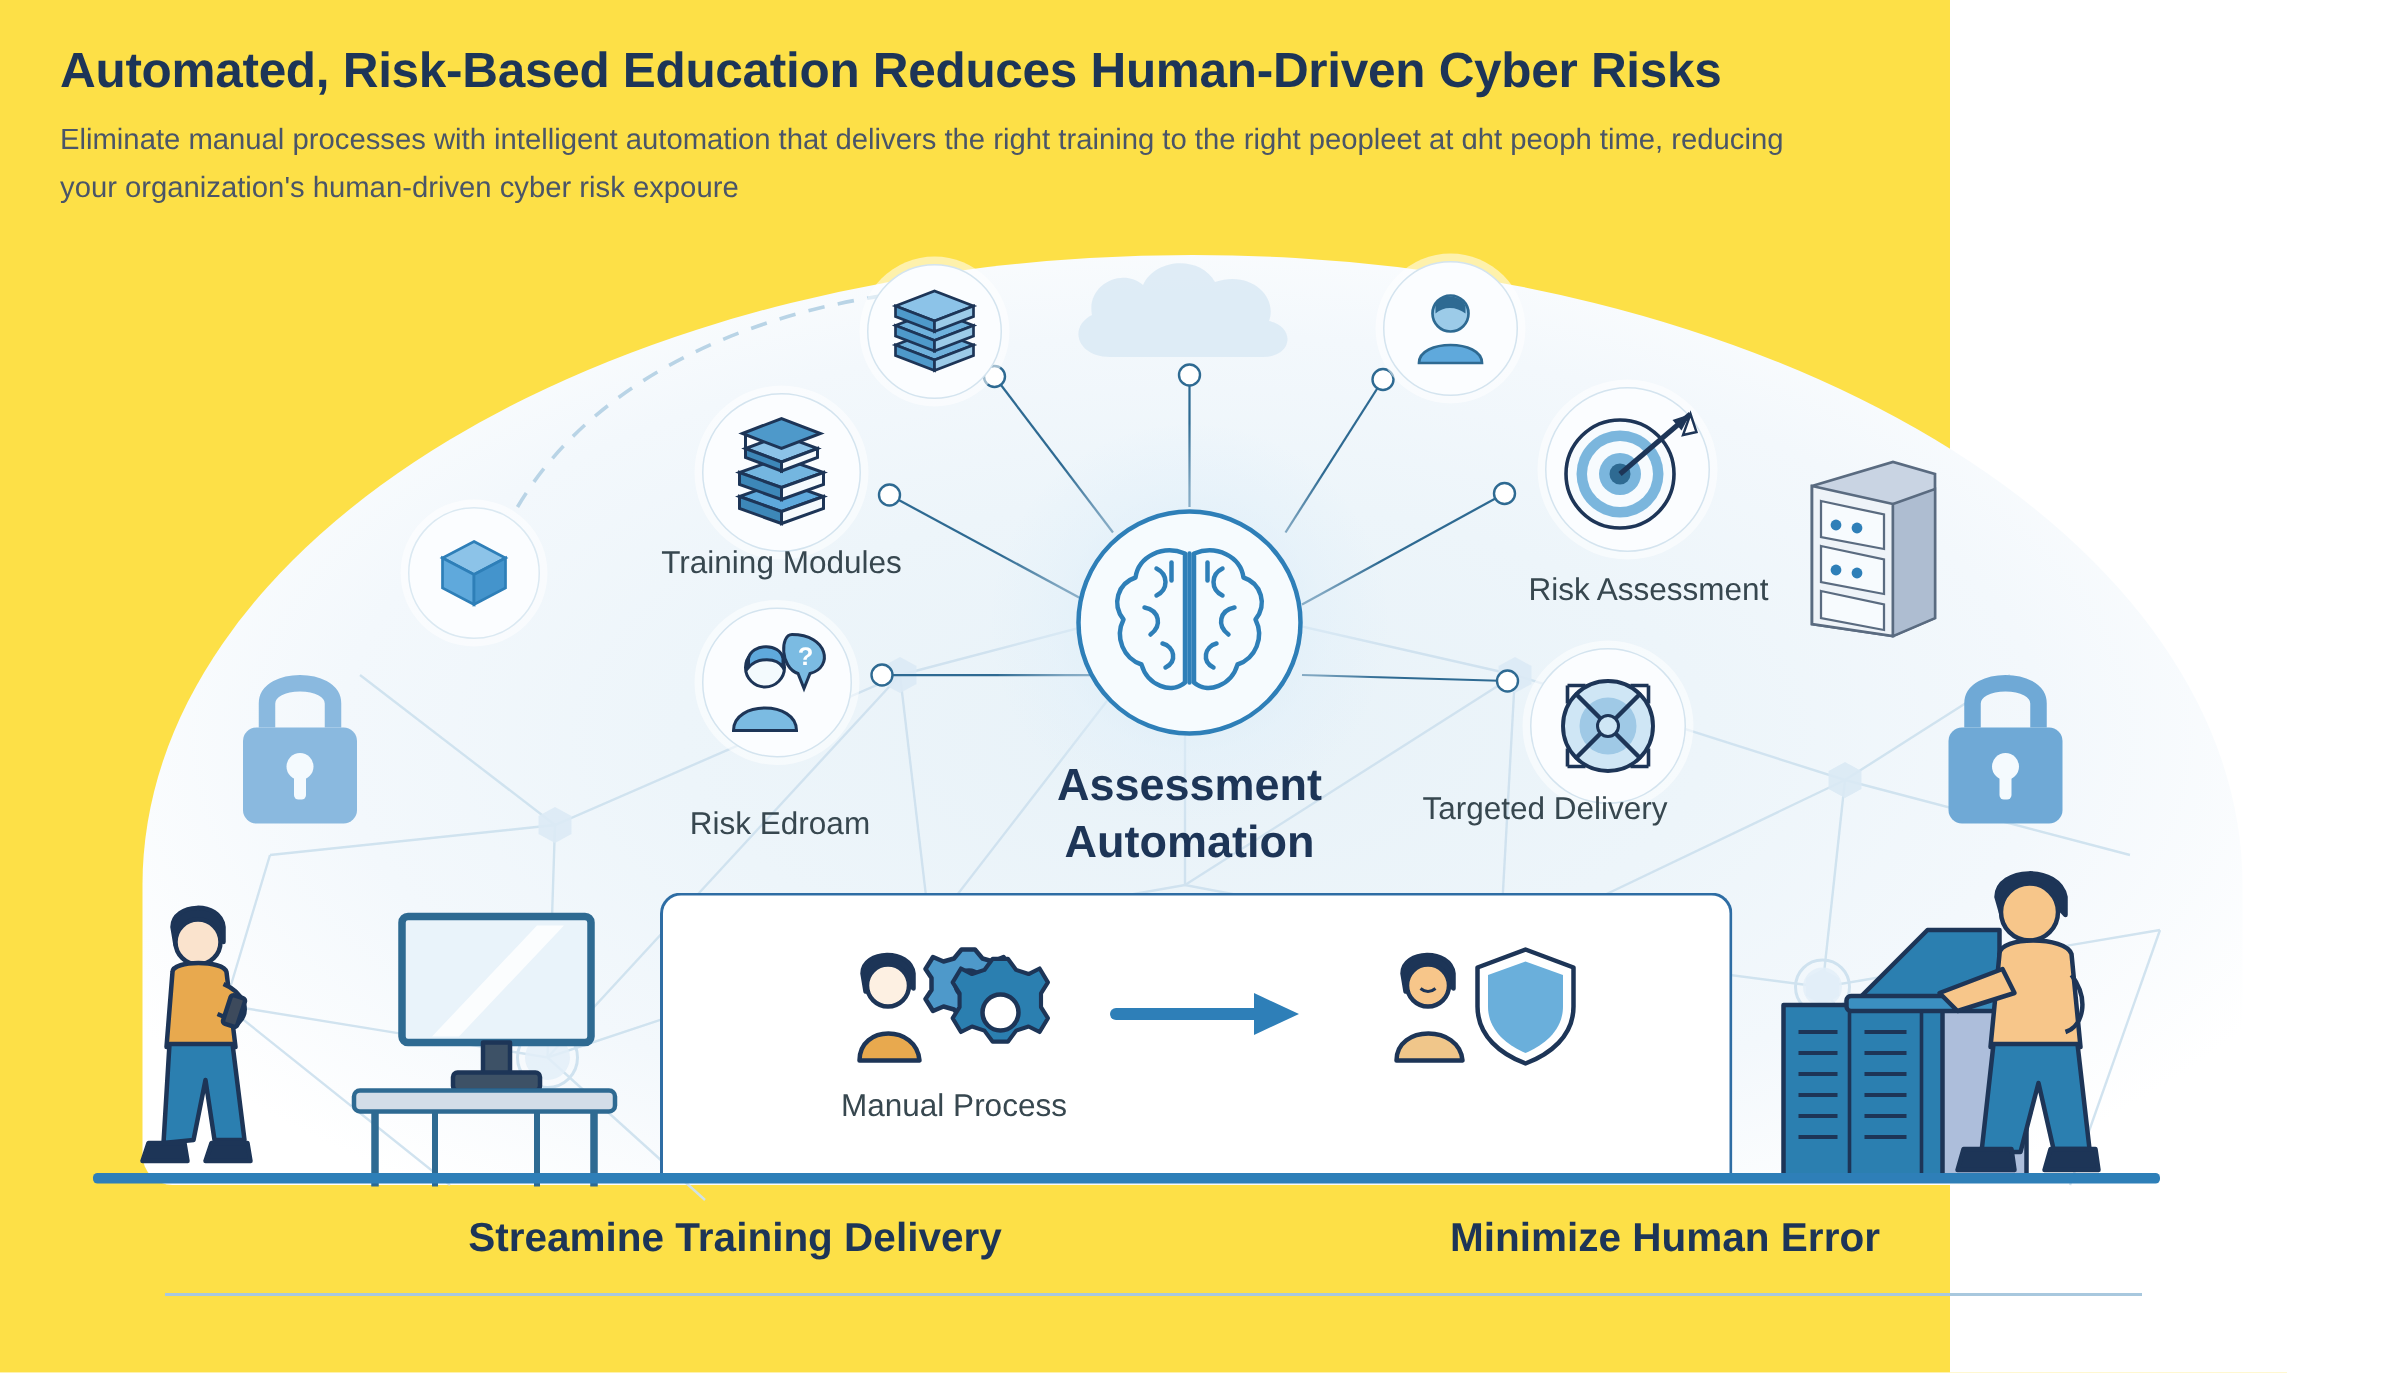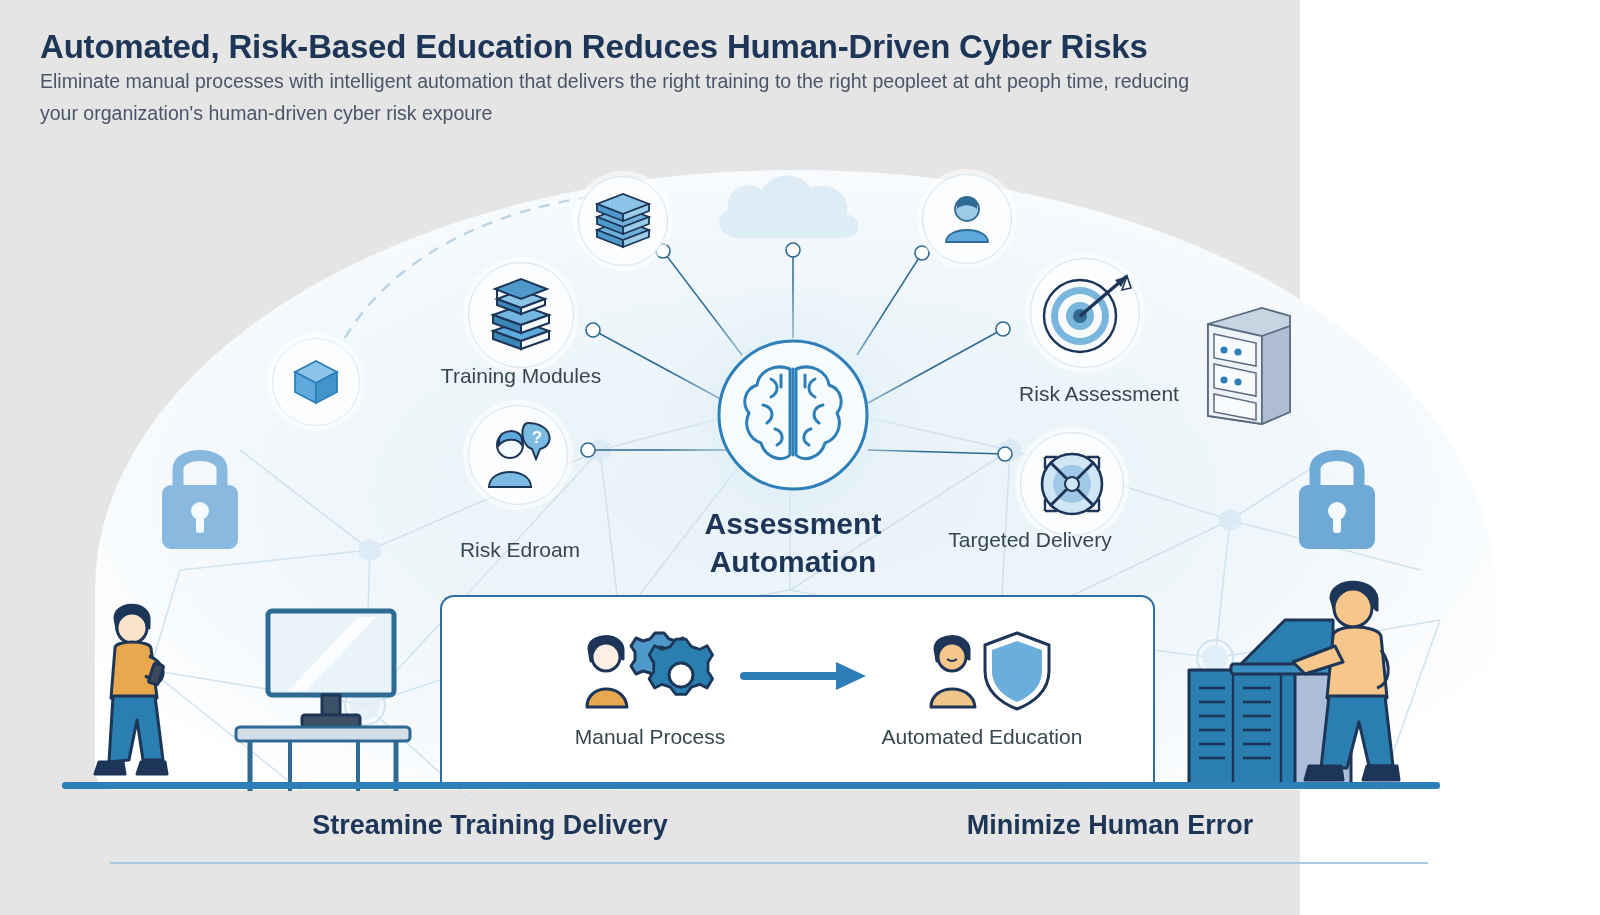--- a/index.html
+++ b/index.html
@@ -6,31 +6,32 @@
   * { box-sizing: border-box; margin: 0; padding: 0; }
   html, body {
     width: 1600px; height: 915px;
     background: #ffffff;
     font-family: "Liberation Sans", sans-serif;
     overflow: hidden;
   }
   .page {
     position: relative;
     width: 1300px; height: 915px;
-    background: #e5e5e5;
+    background: #fde047;
   }
 
   
   .header { position: absolute; left: 40px; top: 28px; width: 1300px; }
   .title {
     font-size: 33px; font-weight: bold; color: #1d3557;
     letter-spacing: -0.2px; line-height: 1.15;
     white-space: nowrap;
   }
   .subtitle {
+    margin-top: 12px;
     font-size: 19.5px; color: #4a5568; line-height: 1.62;
     width: 1180px; font-weight: 400;
   }
 
   
   .scene { position: absolute; left: 0; top: 150px; width: 1600px; height: 700px; }
 
   .bg-blob {
     position: absolute; left: 95px; top: 20px;
     width: 1400px; height: 620px;
@@ -403,21 +404,21 @@
         <path d="M196 100 C208 116 204 134 192 138" fill="none" stroke="#1d3557" stroke-width="3"></path>
         <path d="M144 146 L200 146 L208 216 L184 216 L174 172 L162 218 L136 218 Z" fill="#2b7fb0"></path>
         <path d="M124 216 L156 216 L158 230 L120 230 Z" fill="#1d3557"></path>
         <path d="M182 216 L212 216 L214 230 L178 230 Z" fill="#1d3557"></path>
       </g>
     </svg>
 
     <div class="panel">
       <div class="panel-inner">
 
-        <div class="panel-item" style="left:78px;top:28px;width:260px;">
+        <div class="panel-item" style="left:64px;top:28px;width:260px;">
           <svg width="170" height="86" viewBox="0 0 170 86">
             <g stroke="#1d3557" stroke-width="3" stroke-linejoin="round">
               <path d="M24 24 C24 8 56 7 58 24 L58 34 C50 26 32 26 26 36 Z" fill="#1d3557"></path>
               <circle cx="41" cy="32" r="14" fill="#fdf0e2"></circle>
               <path d="M22 82 C22 58 60 58 62 82 Z" fill="#e8a94e"></path>
               <path d="M85 14 l5 -6 l9 0 l5 6 l7 2 l7 -3 l5 8 l-4 6 l0 8 l4 6 l-5 8 l-7 -3 l-7 2 l-5 6 l-9 0 l-5 -6 l-7 -2 l-7 3 l-5 -8 l4 -6 l0 -8 l-4 -6 l5 -8 l7 3 Z" fill="#4e99ca"></path>
               <circle cx="95" cy="31" r="9" fill="#ffffff"></circle>
               <path d="M134 30 l6 -8 l11 0 l6 8 l9 3 l8 -4 l6 10 l-5 8 l0 10 l5 8 l-6 10 l-8 -4 l-9 3 l-6 8 l-11 0 l-6 -8 l-9 -3 l-8 4 l-6 -10 l5 -8 l0 -10 l-5 -8 l6 -10 l8 4 Z" fill="#2b7fb0" transform="translate(-18,-6) scale(0.92)"></path>
               <circle cx="116" cy="50" r="12" fill="#ffffff"></circle>
             </g>
@@ -434,21 +435,20 @@
           <svg width="150" height="86" viewBox="0 0 150 86">
             <g stroke="#1d3557" stroke-width="3" stroke-linejoin="round">
               <path d="M28 24 C28 8 60 7 62 24 L62 34 C54 26 36 26 30 36 Z" fill="#1d3557"></path>
               <circle cx="45" cy="32" r="14" fill="#f7c68a"></circle>
               <path d="M40 34 q5 4 10 0" fill="none" stroke="#1d3557" stroke-width="2"></path>
               <path d="M24 82 C24 58 66 58 68 82 Z" fill="#f0c68a"></path>
               <path d="M110 8 L142 20 L142 46 C142 66 126 78 110 84 C94 78 78 66 78 46 L78 20 Z" fill="#ffffff"></path>
               <path d="M110 16 L135 25 L135 46 C135 62 122 72 110 77 C98 72 85 62 85 46 L85 25 Z" fill="#6aafdb" stroke="none"></path>
             </g>
           </svg>
-          <div class="pl">Automated Education</div>
         </div>
       </div>
     </div>
 
     <div class="ground"></div>
   </div>
 
   <div class="footer">
     <div class="footer-row">
       <div class="footer-item" style="left:190px;width:600px;">Streamine Training Delivery</div>

